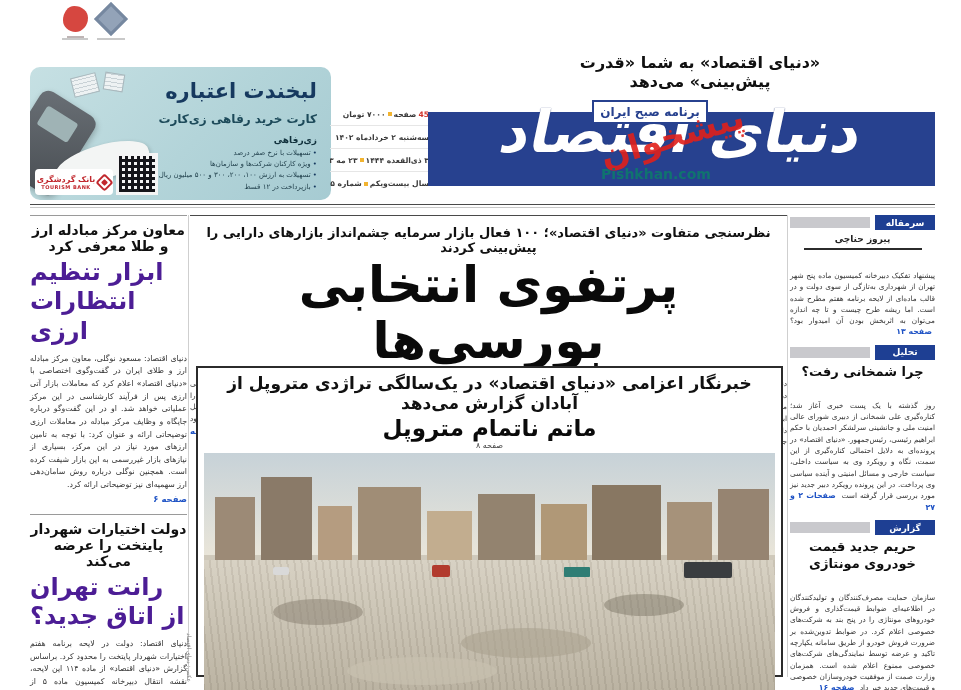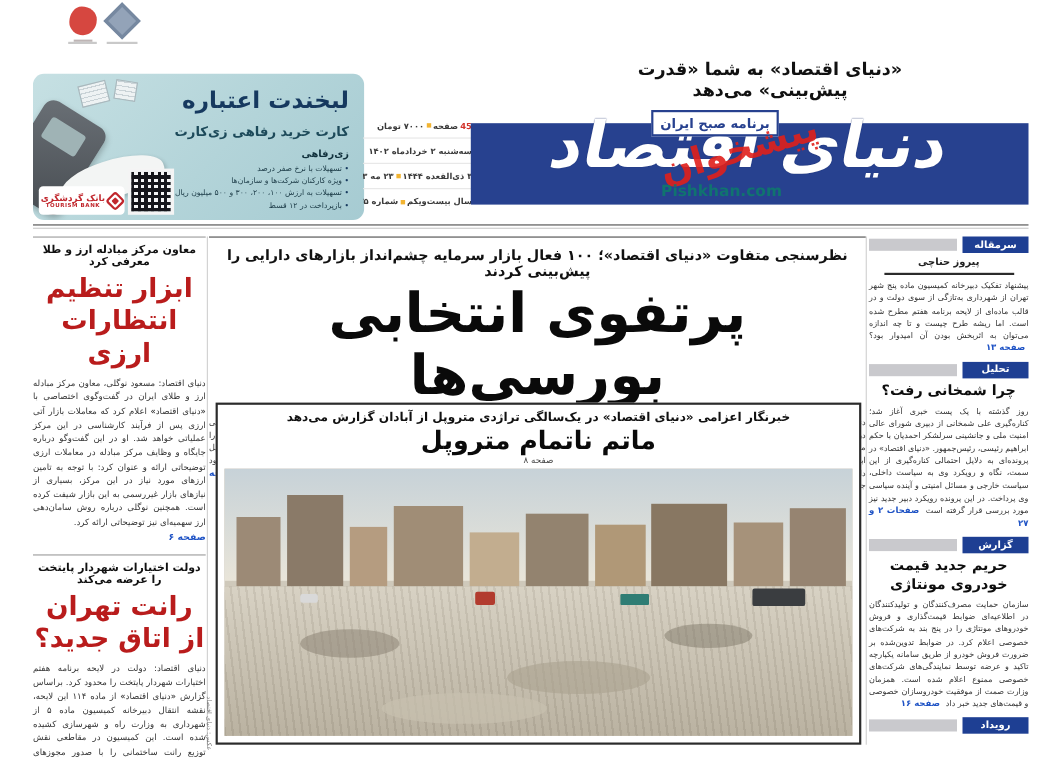--- a/index.html
+++ b/index.html
@@ -64,38 +64,38 @@
   .hrule.light { background:#c9c9c9; }
 
   
   .kicker { font-weight:800; color:#111; text-align:center; }
   .page-link { color:#1f53c5; font-weight:800; }
   .body-text { color:#333; text-align:justify; }
 
   
   #left-col { position:absolute; left:30px; top:215px; width:157px; }
   .lc-article { border-top:1px solid #9a9a9a; padding-top:6px; }
-  .lc-kicker { font-size:10px;text-align:center; }
-  .lc-headline { font-size:24px; font-weight:900; text-align:center; line-height:1.22; color:#b91c1c; margin-top:4px; }
+  .lc-kicker { font-size:14px;text-align:center; }
+  .lc-headline { font-size:24px; font-weight:900; text-align:left; line-height:1.22; color:#4c1d95; margin-top:4px; }
   .lc-body { font-size:7.8px; line-height:1.62; margin-top:7px; }
   .lc-link { display:block; font-size:8.5px; margin-top:2px; }
   #lc-article-2 { margin-top:10px; }
 
   
   #main { position:absolute; left:190px; top:215px; width:597px; }
   #main-rule { border-top:1px solid #4a4a4a; }
   #main-kicker { font-size:13px; margin-top:9px; }
   #main-headline { font-size:50px; font-weight:900; text-align:center; color:#0a0a0a; line-height:1.12; margin-top:2px; }
   #main-cols { display:flex; gap:10px; margin-top:9px; direction:rtl; }
   #main-cols p { flex:1; font-size:7.4px; line-height:1.58; }
   #main-page-link { font-size:8.5px; display:inline; }
 
   
   #photo-frame { position:absolute; left:196px; top:366px; width:587px; height:311px; border:2px solid #2b2b2b; background:#fff; padding:3px 6px; }
-  #ps-kicker { font-size:11px; margin-top:2px; }
+  #ps-kicker { font-size:17px; margin-top:2px; }
   #ps-headline { font-size:23px; font-weight:900; text-align:center; margin-top:2px; color:#0a0a0a; }
   #ps-link { text-align:center; font-size:8px; font-weight:400; color:#333; }
   #photo { position:relative; margin-top:3px; height:243px; overflow:hidden; background:#cfc9bb; }
   #sky { position:absolute; left:0; top:0; width:100%; height:42%; background:linear-gradient(#c7d2d8,#e9e5d9); }
   .bld { position:absolute; bottom:56%; }
   #rubble { position:absolute; left:0; top:44%; width:100%; height:56%;
             background:linear-gradient(#d8d2c4,#bab2a1),
             repeating-linear-gradient(83deg,rgba(120,112,98,.12) 0 2px,transparent 2px 7px);
             background-blend-mode:multiply; }
   .patch { position:absolute; border-radius:50%; }
@@ -105,21 +105,21 @@
   
   #sidebar { position:absolute; left:790px; top:215px; width:145px; display:flex; flex-direction:column; }
   .sb-section { margin-bottom:6px; }
   .sb-tagrow { position:relative; height:15px; margin-bottom:4px; }
   .sb-greybar { position:absolute; left:0; top:2px; width:80px; height:11px; background:#c9c9cd; }
   .sb-tag { position:absolute; right:0; top:0; width:60px; height:15px; background:#1e3f93; color:#fff; font-size:9px; font-weight:800;
             display:flex; align-items:center; justify-content:center; }
   .sb-title { font-size:13px; font-weight:900; text-align:center; color:#0d0d0d; line-height:1.25; }
   .sb-author { font-size:9px; font-weight:700; text-align:center; margin-top:3px; color:#222; }
   .sb-rule { width:118px; height:2px; background:#2b2b2b; margin:4px auto 0; }
-  .sb-body { font-size:7.3px; line-height:1.55; margin-top:4px; }
+  .sb-body { font-size:7.3px; line-height:1.55; margin-top:20px; }
   .sb-body .page-link { font-size:7.8px; margin-right:3px; }
 
   .vline { position:absolute; top:215px; width:1px; height:462px; background:#cfcfcf; }
 </style>
 </head>
 <body>
 
 <div id="page">
 
   <div id="logo-red" class="top-logo"></div>

